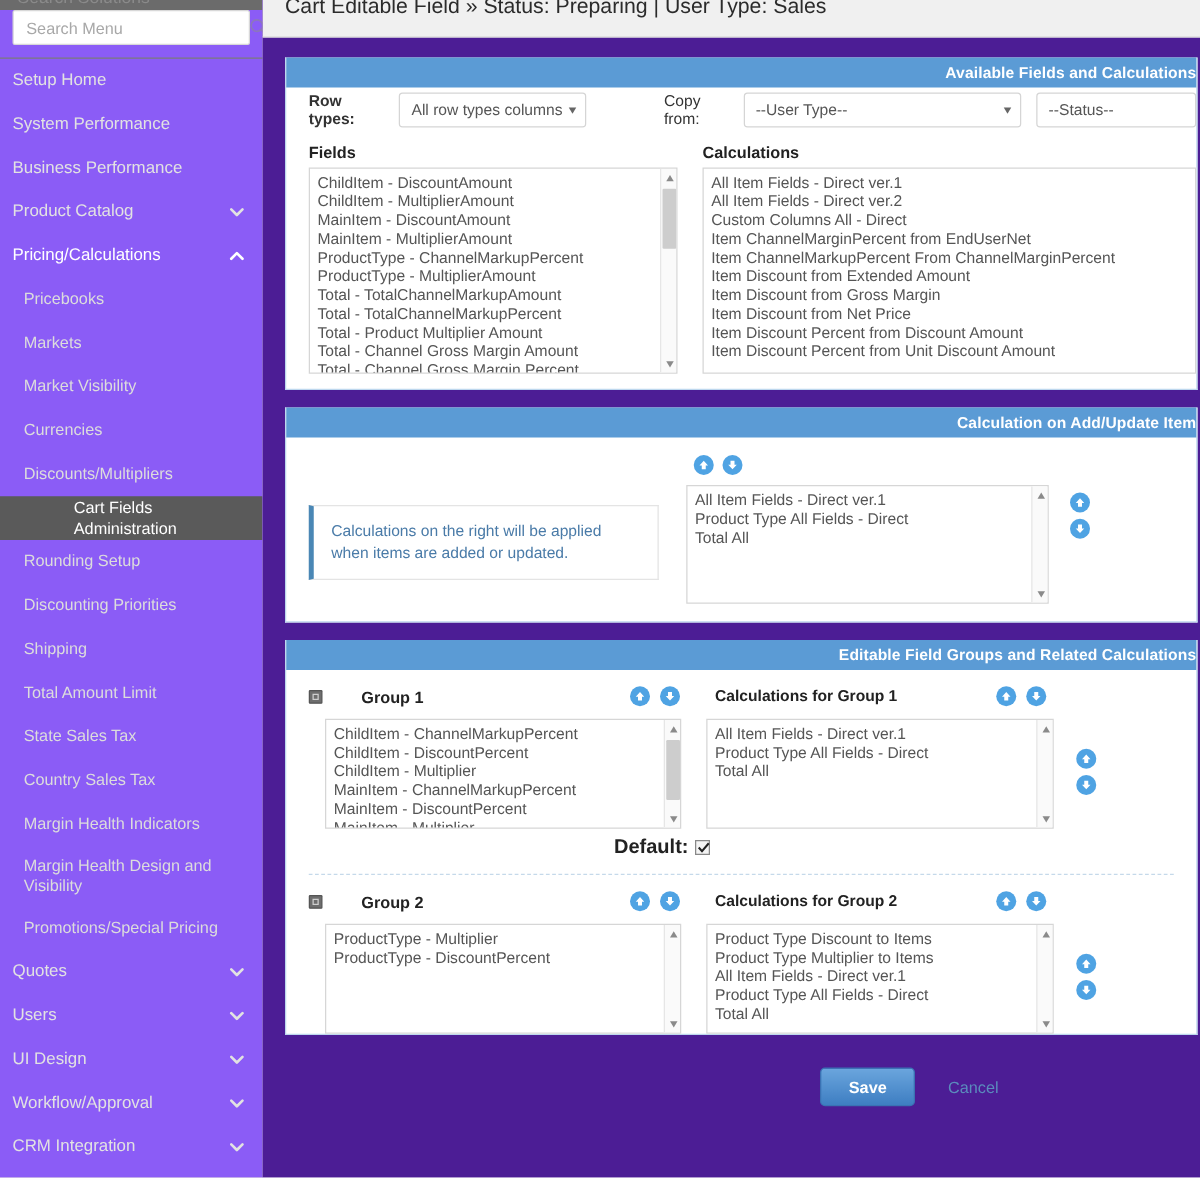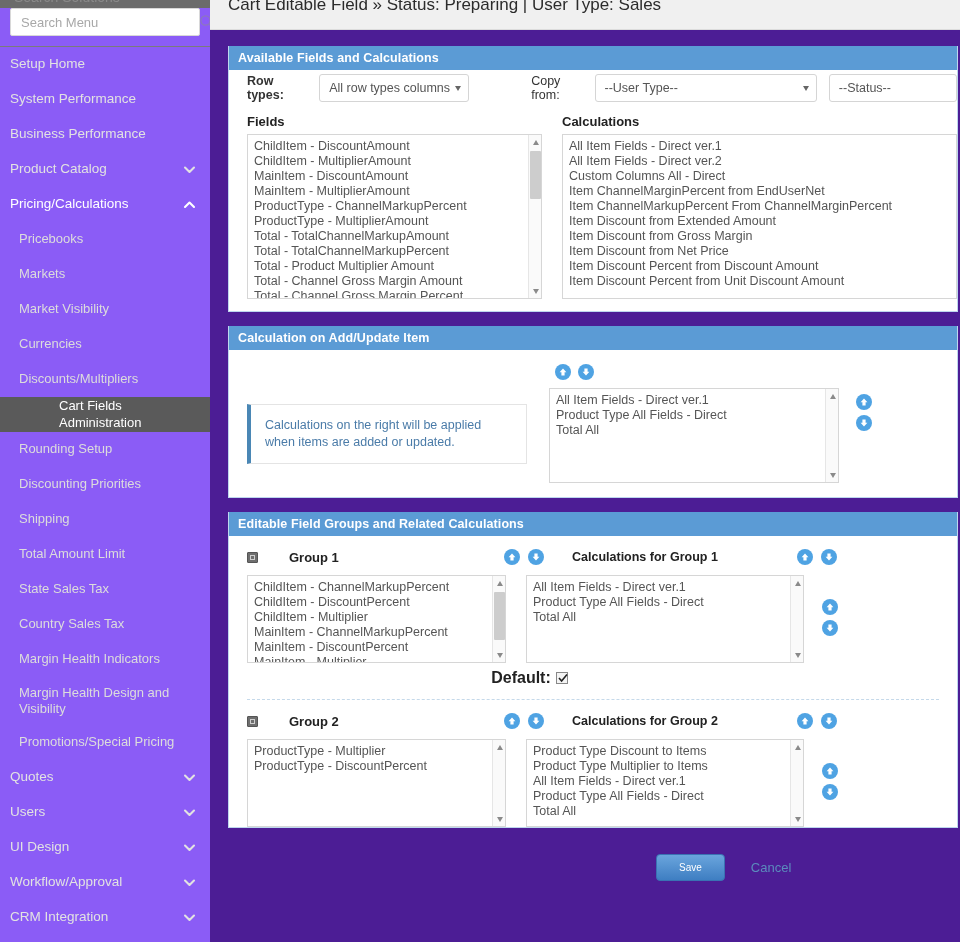--- a/index.html
+++ b/index.html
@@ -107,20 +107,21 @@
     margin-bottom: 14px;
     width: 730px;
   }
   .panel-head {
     background: #5b9bd5;
     color: #ffffff;
     font-weight: bold;
     font-size: 12.5px;
     padding: 5px 0 5px 9px;
     letter-spacing: .1px;
+    text-align: right;
   }
 
   
   .row-types-row {
     display: flex; align-items: center;
     gap: 0px;
     padding: 4px 0 12px 18px;
   }
   .lbl-bold { font-weight: bold; font-size: 12.5px; color: #333; }
   .select {
@@ -236,21 +237,21 @@
   .group-title {
     font-weight: bold; font-size: 13px; color: #222;
     margin-left: 31px; width: 215px;
   }
   .grp-arrows { display: flex; gap: 8px; }
   .calc-title {
     font-weight: bold; font-size: 12.5px; color: #222;
     margin-left: 28px; width: 225px;
   }
   .group-lists { display: flex; margin-top: 7px; align-items: flex-start; }
-  .grp-left-list { width: 259px; height: 88px; }
+  .grp-left-list { width: 285px; height: 88px; margin-left: 13px; }
   .grp-right-list { width: 278px; height: 88px; margin-left: 20px; }
   .grp-side-arrows { display: flex; flex-direction: column; gap: 5px; margin-left: 18px; margin-top: 24px; }
   .default-row {
     display: flex; align-items: center; justify-content: center;
     width: 565px;
     margin-top: 6px;
     font-size: 16px; font-weight: bold; color: #222;
   }
   .chk {
     width: 12px; height: 12px;
@@ -268,22 +269,22 @@
   }
 
   
   .footer { display: flex; align-items: center; padding: 12px 0 0 18px; }
   .btn-save {
     background: #4a86c8;
     background-image: linear-gradient(#6aa5dd, #3e7ec2);
     border: 1px solid #3a72b3;
     border-radius: 4px;
     color: #fff;
-    font-weight: normal;
-    font-size: 10px;
+    font-weight: bold;
+    font-size: 13px;
     padding: 7px 22px;
     cursor: pointer;
     margin-left: 410px;
   }
   .btn-cancel {
     color: #5b8bbd;
     font-size: 13px;
     margin-left: 26px;
     cursor: pointer;
   }

